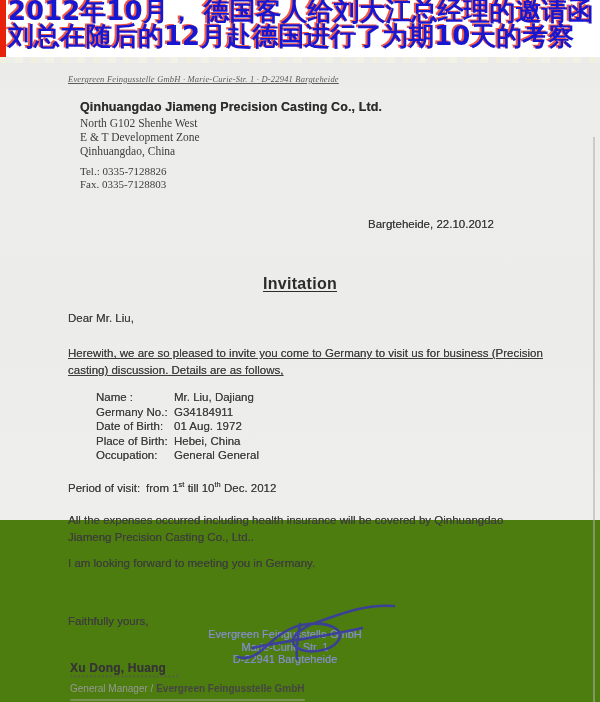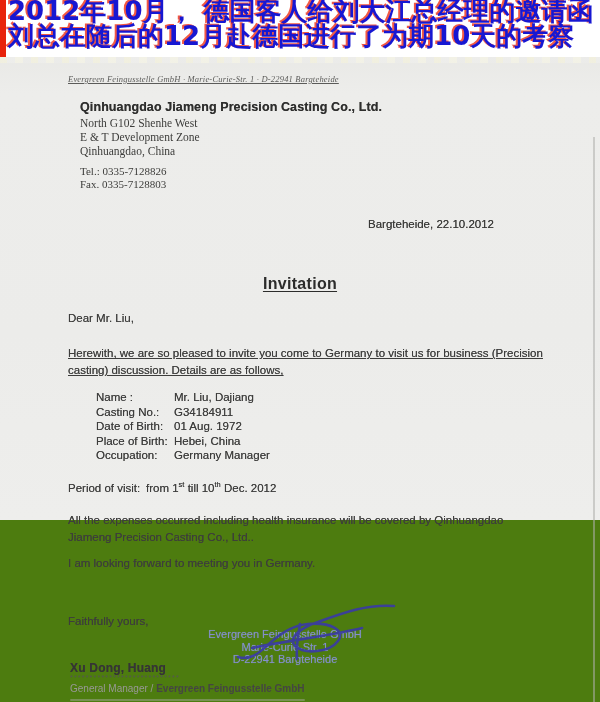--- a/index.html
+++ b/index.html
@@ -117,34 +117,34 @@
     <div class="abs salutation soft">Dear Mr. Liu,</div>
 
     <div class="abs para intro soft">Herewith, we are so pleased to invite you come to Germany to visit us for business (Precision casting) discussion. Details are as follows,</div>
 
     <div class="abs details soft">
       <div class="drow">
         <span class="lbl">Name :</span>
         <span class="val">Mr. Liu, Dajiang</span>
       </div>
       <div class="drow">
-        <span class="lbl">Casting No.:</span>
+        <span class="lbl">Germany No.:</span>
         <span class="val">G34184911</span>
       </div>
       <div class="drow">
         <span class="lbl">Date of Birth:</span>
         <span class="val">01 Aug. 1972</span>
       </div>
       <div class="drow">
         <span class="lbl">Place of Birth:</span>
         <span class="val">Hebei, China</span>
       </div>
       <div class="drow">
         <span class="lbl">Occupation:</span>
-        <span class="val">Germany Manager</span>
+        <span class="val">General General</span>
       </div>
     </div>
 
     <div class="abs period soft">
       <span class="lbl">Period of visit:</span><span>from 1</span><sup>st</sup><span> till 10</span><sup>th</sup><span> Dec. 2012</span>
     </div>
 
     <div class="abs lookfwd soft">I am looking forward to meeting you in Germany.</div>
 
     <div class="abs para expenses soft">All the expenses occurred including health insurance will be covered by Qinhuangdao Jiameng Precision Casting Co., Ltd..</div>

